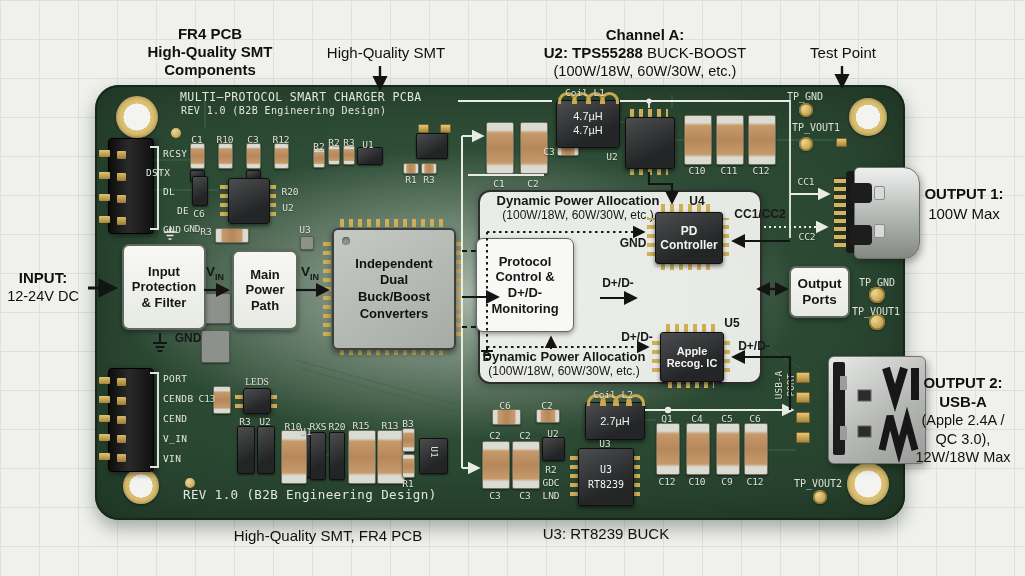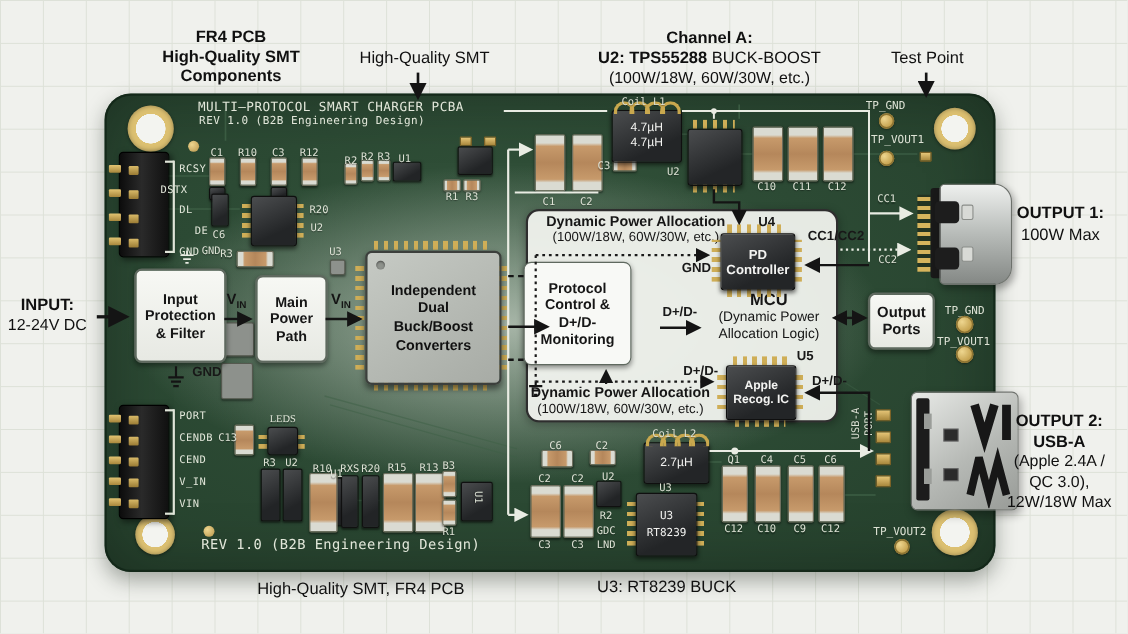--- a/index.html
+++ b/index.html
@@ -296,25 +296,20 @@
 
   <div class="dpa-t" style="left:483px;top:193px;width:190px;">
     <div class="l1">Dynamic Power Allocation</div>
     <div class="l2">(100W/18W, 60W/30W, etc.)</div>
   </div>
   <div class="blk" style="left:476px;top:238px;width:96px;height:92px;background:#f8f9f6;border-width:1.5px;">
     <span>Protocol</span>
     <span>Control &amp;</span>
     <span>D+/D-</span>
     <span>Monitoring</span>
-  </div>
-  <div class="mcu">
-    <div class="l1">MCU</div>
-    <div class="l2">(Dynamic Power</div>
-    <div class="l2">Allocation Logic)</div>
   </div>
   <div class="dpa-t" style="left:478px;top:349px;width:172px;">
     <div class="l1">Dynamic Power Allocation</div>
     <div class="l2">(100W/18W, 60W/30W, etc.)</div>
   </div>
 
   <div class="pins" style="left:661px;top:204px;width:54px;height:8px;"></div>
   <div class="pins" style="left:661px;top:262px;width:54px;height:8px;"></div>
   <div class="pinsv" style="left:647px;top:218px;width:8px;height:38px;"></div>
   <div class="pinsv" style="left:721px;top:218px;width:8px;height:38px;"></div>

